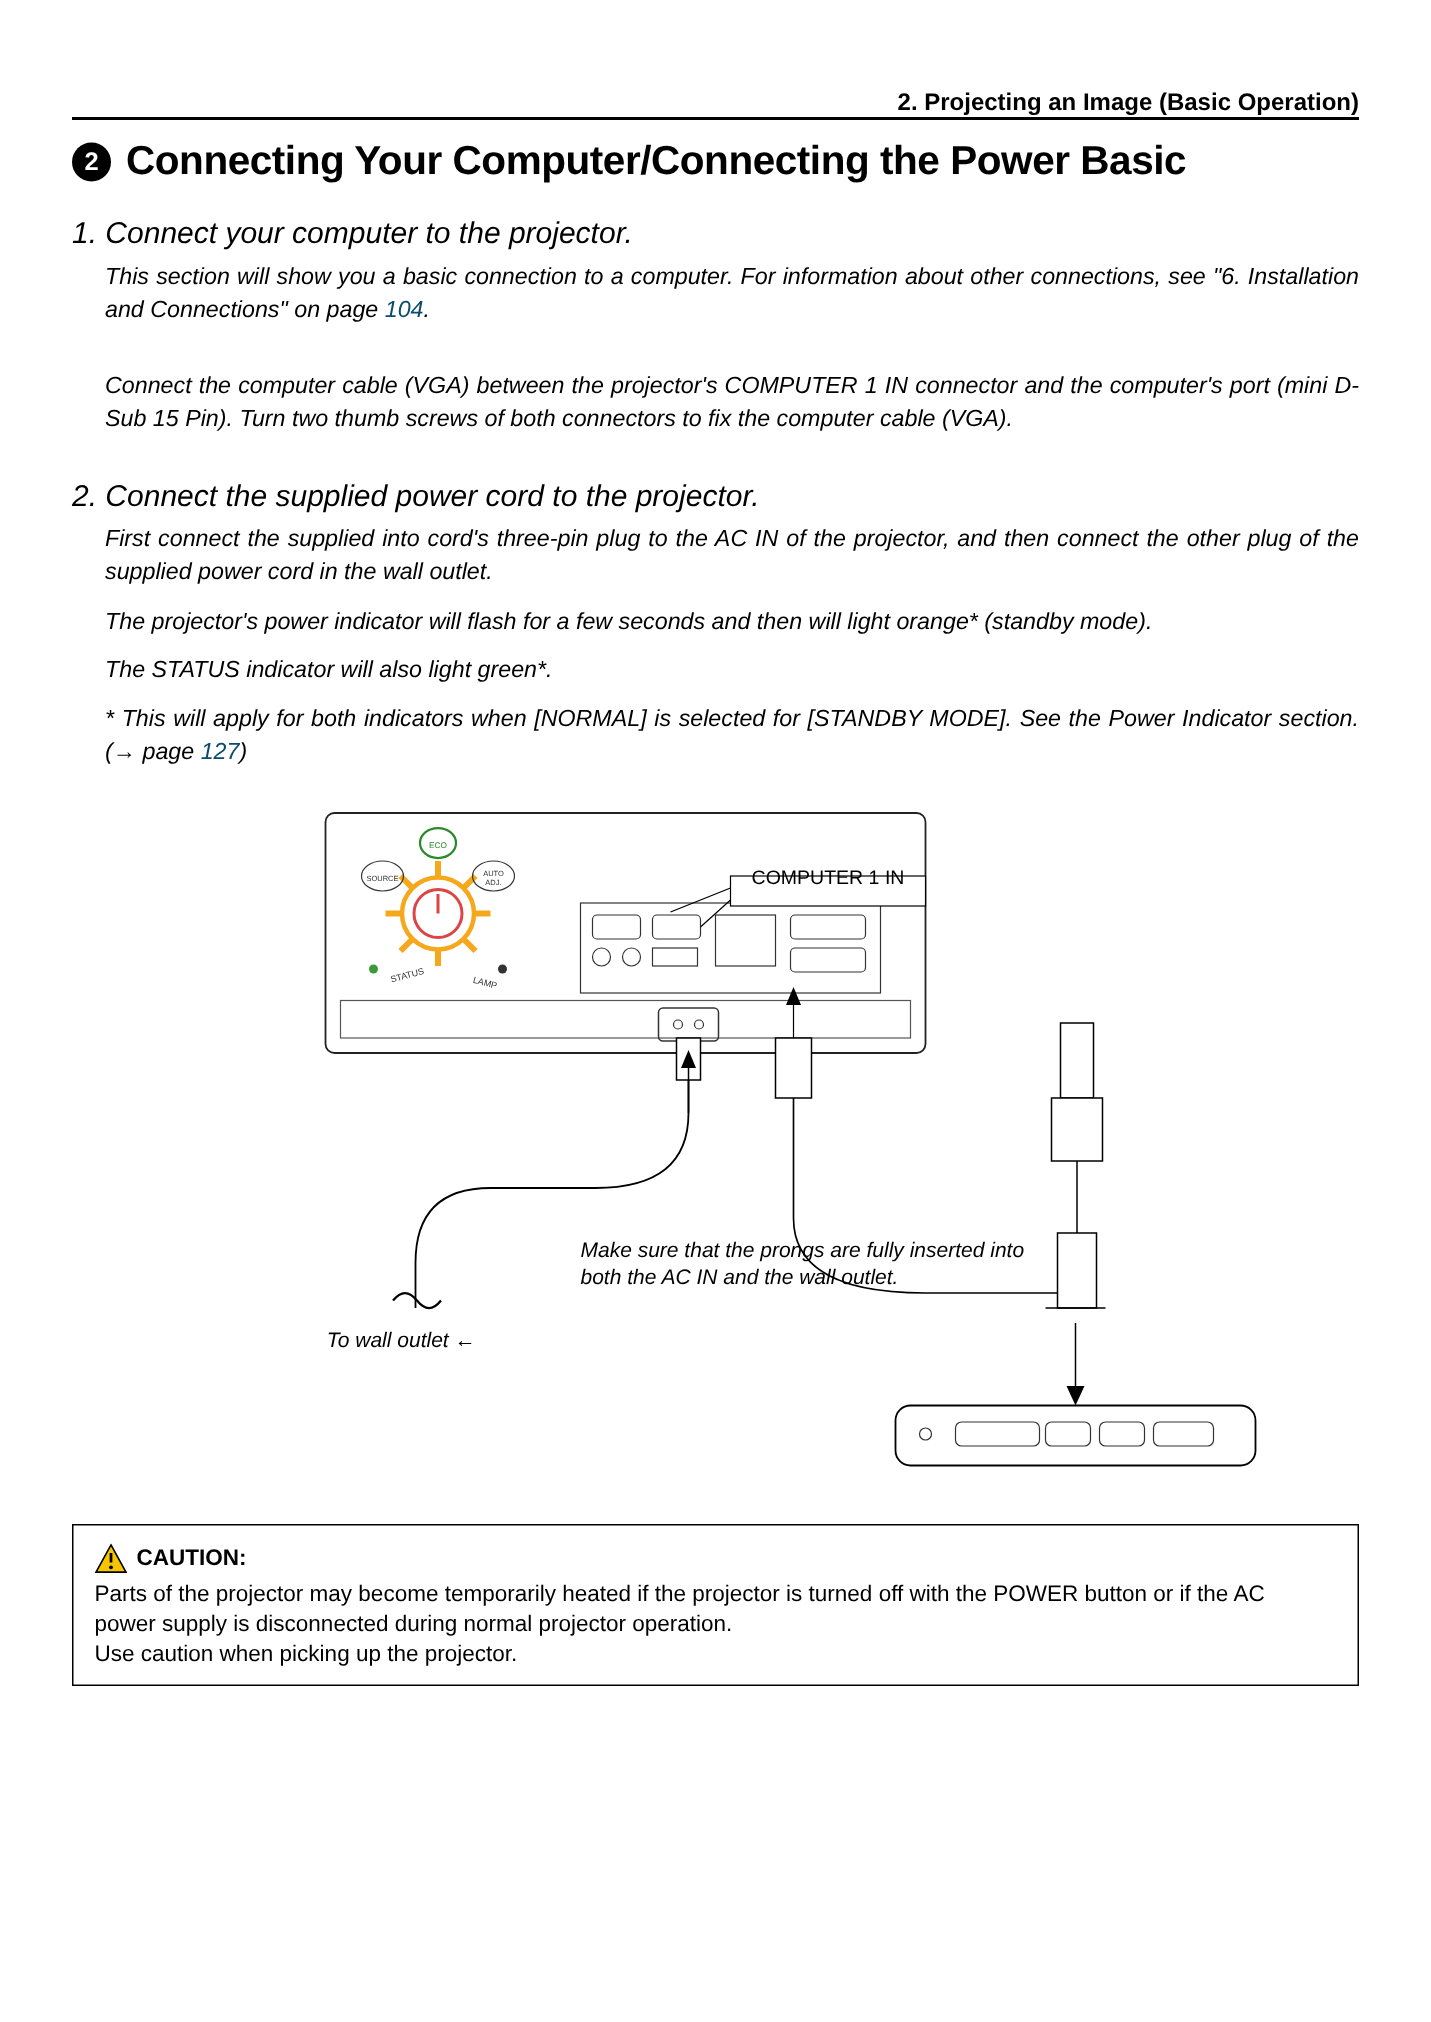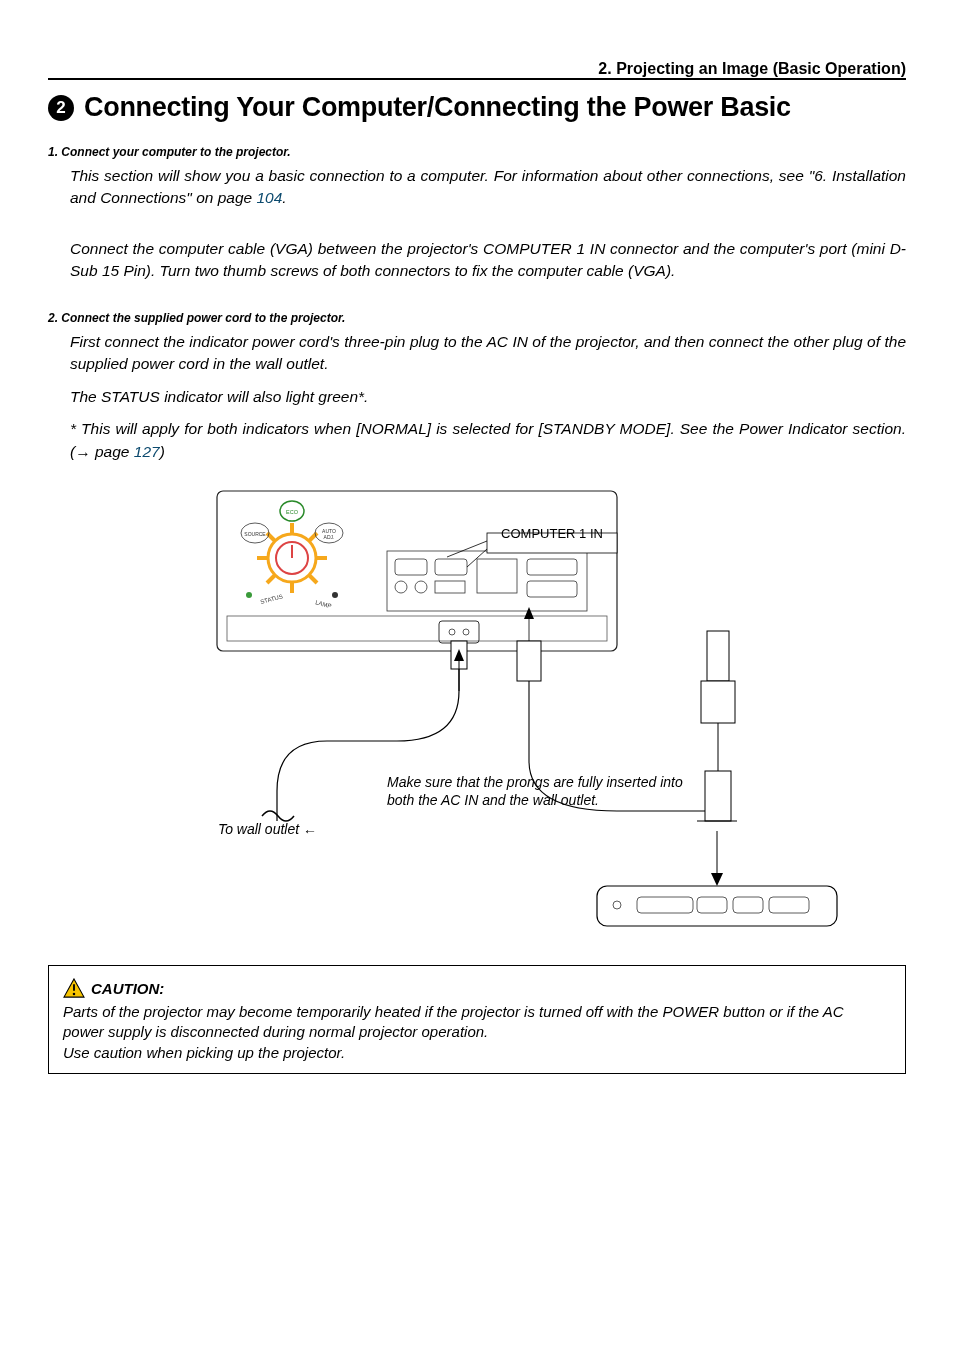--- a/index.html
+++ b/index.html
@@ -17,32 +17,32 @@
   }
 
   .title-row { display: flex; align-items: center; gap: 10px; margin-bottom: 22px; }
   .bullet-circle {
     width: 26px; height: 26px; border-radius: 50%; background: #000;
     color: #fff; font-weight: bold; display: flex; align-items: center; justify-content: center;
     font-size: 17px;
   }
   .title { font-family: Arial, Helvetica, sans-serif; font-weight: bold; font-size: 27px; letter-spacing: -0.3px; }
 
-  .step-heading { font-style: italic; font-weight: bold; font-size: 12px; margin-bottom: 6px; }
+  .step-heading { font-style: italic; font-weight: normal; font-size: 20px; margin-bottom: 6px; }
   .step-body { font-style: italic; font-size: 15.5px; line-height: 1.45; margin-left: 22px; margin-bottom: 10px; text-align: justify; }
   .link { color: #0c4a6e; }
 
   .block2 { margin-top: 28px; }
 
   .figure-area { margin: 18px auto 24px auto; position: relative; width: 760px; height: 460px; }
   .figure-area svg { position:absolute; left:0; top:0; }
 
   .callout-text { position:absolute; font-style: italic; font-size: 14px; line-height:1.3; }
 
-  .caution-box { border: 1px solid #000; padding: 12px 26px 10px 14px; margin-top: 8px; font-style: italic; }
+  .caution-box { border: 1px solid #000; padding: 12px 26px 10px 14px; margin-top: 8px; }
   .caution-head { display:flex; align-items:center; gap:6px; font-weight:bold; font-size:15px; margin-bottom:4px; }
   .warn-icon { width:22px; height:20px; }
   .caution-body { font-size: 15px; line-height: 1.35; }
 </style>
 </head>
 <body>
 
 <div class="section-header">2. Projecting an Image (Basic Operation)</div>
 
 <div class="title-row">
@@ -53,21 +53,22 @@
 <div>
   <div class="step-heading">1.  Connect your computer to the projector.</div>
   <p class="step-body">
     <span>This section will show you a basic connection to a computer. For information about other connections, see "6. Installation and Connections" on page </span><span class="link">104</span><span>.</span>
   </p>
   <p class="step-body" style="margin-top:28px;">Connect the computer cable (VGA) between the projector's COMPUTER 1 IN connector and the computer's port (mini D-Sub 15 Pin). Turn two thumb screws of both connectors to fix the computer cable (VGA).</p>
 </div>
 
 <div class="block2">
   <div class="step-heading">2.  Connect the supplied power cord to the projector.</div>
-  <p class="step-body">First connect the indicator power cord's three-pin plug to the AC IN of the projector, and then connect the other plug of the supplied power cord in the wall outlet.</p>
+  <p class="step-body">First connect the supplied into cord's three-pin plug to the AC IN of the projector, and then connect the other plug of the supplied power cord in the wall outlet.</p>
+  <p class="step-body">The projector's power indicator will flash for a few seconds and then will light orange* (standby mode).</p>
   <p class="step-body">The STATUS indicator will also light green*.</p>
   <p class="step-body">
     <span>* This will apply for both indicators when [NORMAL] is selected for [STANDBY MODE]. See the Power Indicator section.(→ page </span><span class="link">127</span><span>)</span>
   </p>
 </div>
 
 <div class="figure-area">
   <svg width="760" height="460" viewBox="0 0 760 460">
 
     <rect x="120" y="10" width="400" height="160" rx="6" fill="none" stroke="#222" stroke-width="1.2"></rect>
@@ -148,21 +149,21 @@
     <rect x="500" y="405" width="240" height="40" rx="10" fill="none" stroke="#000" stroke-width="1.2"></rect>
     <rect x="540" y="416" width="56" height="16" rx="4" fill="none" stroke="#333" stroke-width="0.8"></rect>
     <rect x="600" y="416" width="30" height="16" rx="4" fill="none" stroke="#333" stroke-width="0.8"></rect>
     <rect x="636" y="416" width="30" height="16" rx="4" fill="none" stroke="#333" stroke-width="0.8"></rect>
     <rect x="672" y="416" width="40" height="16" rx="4" fill="none" stroke="#333" stroke-width="0.8"></rect>
     <circle cx="520" cy="424" r="4" fill="none" stroke="#333" stroke-width="0.8"></circle>
   </svg>
 
   <div class="callout-text" style="left:395px; top:45px; width:120px; font-style:normal; font-size:13px; text-align:center;">COMPUTER 1 IN</div>
   <div class="callout-text" style="left:290px; top:292px; width:320px;">Make sure that the prongs are fully inserted into both the AC IN and the wall outlet.</div>
-  <div class="callout-text" style="left:60px; top:339px; width:160px; text-align:right;">To wall outlet ←</div>
+  <div class="callout-text" style="left:60px; top:352px; width:160px; text-align:right;">To wall outlet ←</div>
 </div>
 
 <div class="caution-box">
   <div class="caution-head">
     <svg class="warn-icon" viewBox="0 0 24 22">
       <polygon points="12,1 23,21 1,21" fill="#f7c400" stroke="#000" stroke-width="1.2"></polygon>
       <line x1="12" y1="7" x2="12" y2="14" stroke="#000" stroke-width="2"></line>
       <circle cx="12" cy="17.5" r="1.4" fill="#000"></circle>
     </svg>
     <span>CAUTION:</span>

